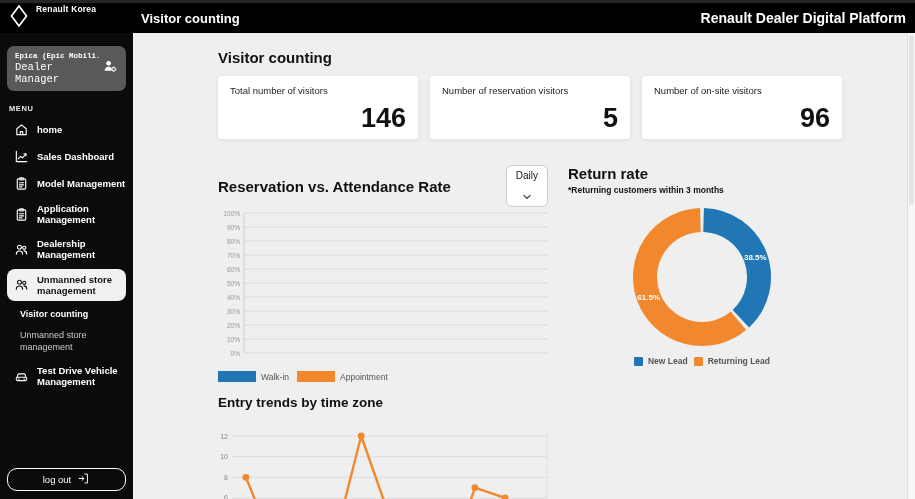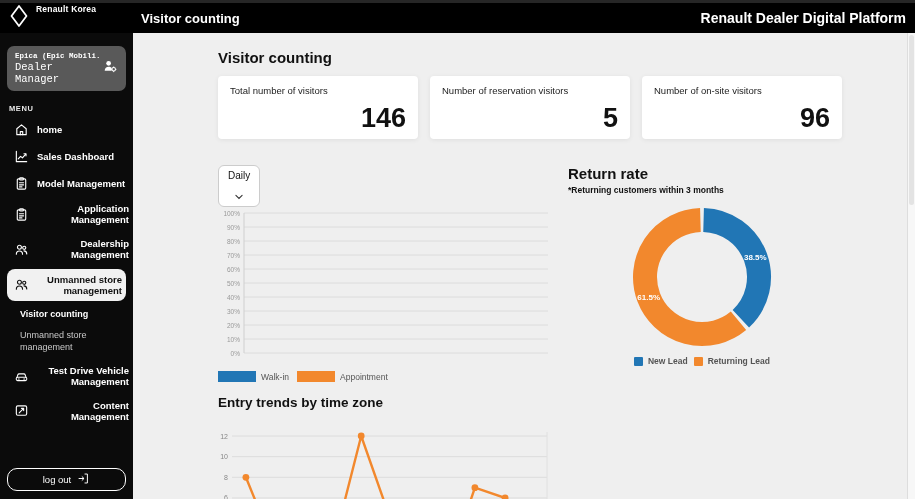--- a/index.html
+++ b/index.html
@@ -29,21 +29,20 @@
     padding:6px 8px; display:flex; align-items:center; justify-content:space-between;font-family:Liberation Mono, monospace;
   }
   .user-name{ font-size:7.5px; font-weight:700; white-space:nowrap; overflow:hidden; max-width:86px; }
   .user-role{ font-size:10.5px; margin-top:1px; }
   .menu-label{ margin:13px 0 3px 9px; font-size:7.5px; font-weight:700; letter-spacing:.6px; color:#e9e9e9; }
   .nav{ display:flex; flex-direction:column; }
   .nav-item{
     display:flex; align-items:center; gap:8px;
     padding:6px 4px 6px 14px; font-size:9.5px; font-weight:700; line-height:1.2;
     cursor:pointer;
-    text-align:right;
   }
   .nav-item .icon{ width:15px; height:15px; flex:0 0 15px; display:flex; align-items:center; }
   .nav-item .lbl{ max-width:92px; }
   .nav-item.active{
     background:#f1f1f1; color:#111; border-radius:8px;
     margin:2px 7px; padding:5px 4px 5px 7px;
   }
   .sub-item{ padding:6px 4px 5px 20px; font-size:9px; font-weight:700; cursor:pointer; }
   .sub-item.dim{ color:#c9c9c9; font-weight:400; line-height:1.3; max-width:112px; }
   .logout{
@@ -191,29 +190,20 @@
     <div class="nav-item">
       <span class="icon">
         <svg width="15" height="15" viewBox="0 0 16 16" fill="none" stroke="currentColor" stroke-width="1.1" stroke-linecap="round" stroke-linejoin="round">
             <path d="M3.2 9 L4 6.4 C4.2 5.7 4.8 5.2 5.5 5.2 H10.5 C11.2 5.2 11.8 5.7 12 6.4 L12.8 9"></path>
             <rect x="2.4" y="8.8" width="11.2" height="3.6" rx="1.4"></rect>
             <path d="M4.6 10.6 H5.6 M10.4 10.6 H11.4"></path>
           </svg>
       </span>
       <span class="lbl">Test Drive Vehicle Management</span>
     </div>
-    <div class="nav-item">
-      <span class="icon">
-        <svg width="15" height="15" viewBox="0 0 16 16" fill="none" stroke="currentColor" stroke-width="1.2" stroke-linecap="round" stroke-linejoin="round">
-            <rect x="2.5" y="3" width="11" height="10" rx="1.5"></rect>
-            <path d="M5.5 10.5 L10.3 5.7 M10.3 5.7 V8.1 M10.3 5.7 H7.9"></path>
-          </svg>
-      </span>
-      <span class="lbl">Content Management</span>
-    </div>
   </nav>
 
   <div class="logout">
     <span>log out</span>
     <span class="icon">
       <svg width="13" height="13" viewBox="0 0 16 16" fill="none" stroke="#fff" stroke-width="1.2" stroke-linecap="round" stroke-linejoin="round">
           <path d="M9.8 2.5 H12.8 V13.5 H9.8"></path>
           <path d="M2.5 8 H8.2 M6.3 5.8 L8.6 8 L6.3 10.2"></path>
         </svg>
     </span>
@@ -235,20 +225,21 @@
     <div class="card">
       <div class="card-label">Number of on-site visitors</div>
       <div class="card-value">96</div>
     </div>
   </div>
 
   <div class="charts-row">
 
     <div class="left-col">
       <div class="res-head">
+        <h3 class="h-sec">Reservation vs. Attendance Rate</h3>
         <div class="period">
           <span>Daily</span>
           <span class="icon">
             <svg width="8" height="6" viewBox="0 0 9 6">
                 <path d="M1 1.2 L4.5 4.6 L8 1.2" fill="none" stroke="#333" stroke-width="1.2" stroke-linecap="round"></path>
               </svg>
           </span>
         </div>
       </div>
       <svg id="res-chart" class="chart" width="332" height="152">

